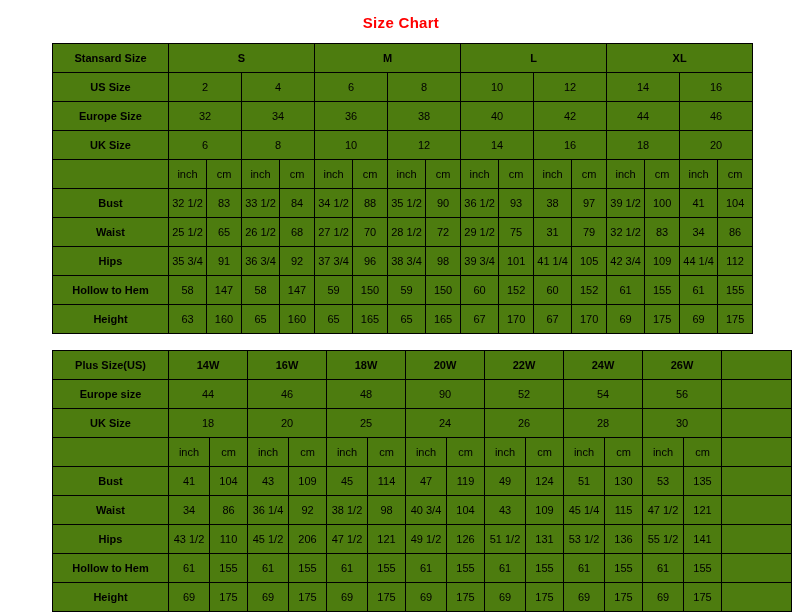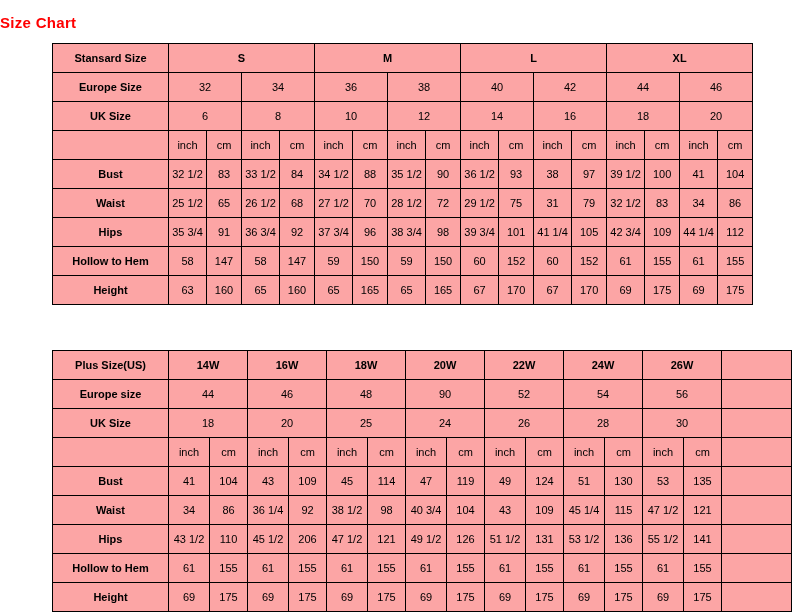--- a/index.html
+++ b/index.html
@@ -19,29 +19,30 @@
     width: 802px;
     height: 612px;
     position: relative;
     background: #ffffff;
   }
   .chart-title {
     position: absolute;
     top: 14px;
     left: 0;
     width: 802px;
+    text-align: center;
     color: #ff0000;
     font-size: 15px;
     font-weight: bold;
     letter-spacing: 0.3px;
   }
   table.size-table {
     border-collapse: collapse;
     table-layout: fixed;
-    background: #fca5a5;
+    background: #4d7c0f;
   }
   table.size-table td {
     border: 1px solid #000000;
     font-size: 11px;
     text-align: center;
     vertical-align: middle;
     padding: 0;
     height: 28px;
     line-height: 1.1;
     white-space: nowrap;
@@ -109,20 +110,31 @@
     </colgroup>
     <tbody>
       <tr>
         <td class="corner">Stansard Size</td>
         <td class="hdr-bold" colspan="4">S</td>
         <td class="hdr-bold" colspan="4">M</td>
         <td class="hdr-bold" colspan="4">L</td>
         <td class="hdr-bold" colspan="4">XL</td>
       </tr>
 
+      <tr>
+        <td class="rowlabel hdr-bold">US Size</td>
+        <td colspan="2">2</td>
+        <td colspan="2">4</td>
+        <td colspan="2">6</td>
+        <td colspan="2">8</td>
+        <td colspan="2">10</td>
+        <td colspan="2">12</td>
+        <td colspan="2">14</td>
+        <td colspan="2">16</td>
+      </tr>
 
       <tr>
         <td class="rowlabel">Europe Size</td>
         <td colspan="2">32</td>
         <td colspan="2">34</td>
         <td colspan="2">36</td>
         <td colspan="2">38</td>
         <td colspan="2">40</td>
         <td colspan="2">42</td>
         <td colspan="2">44</td>

